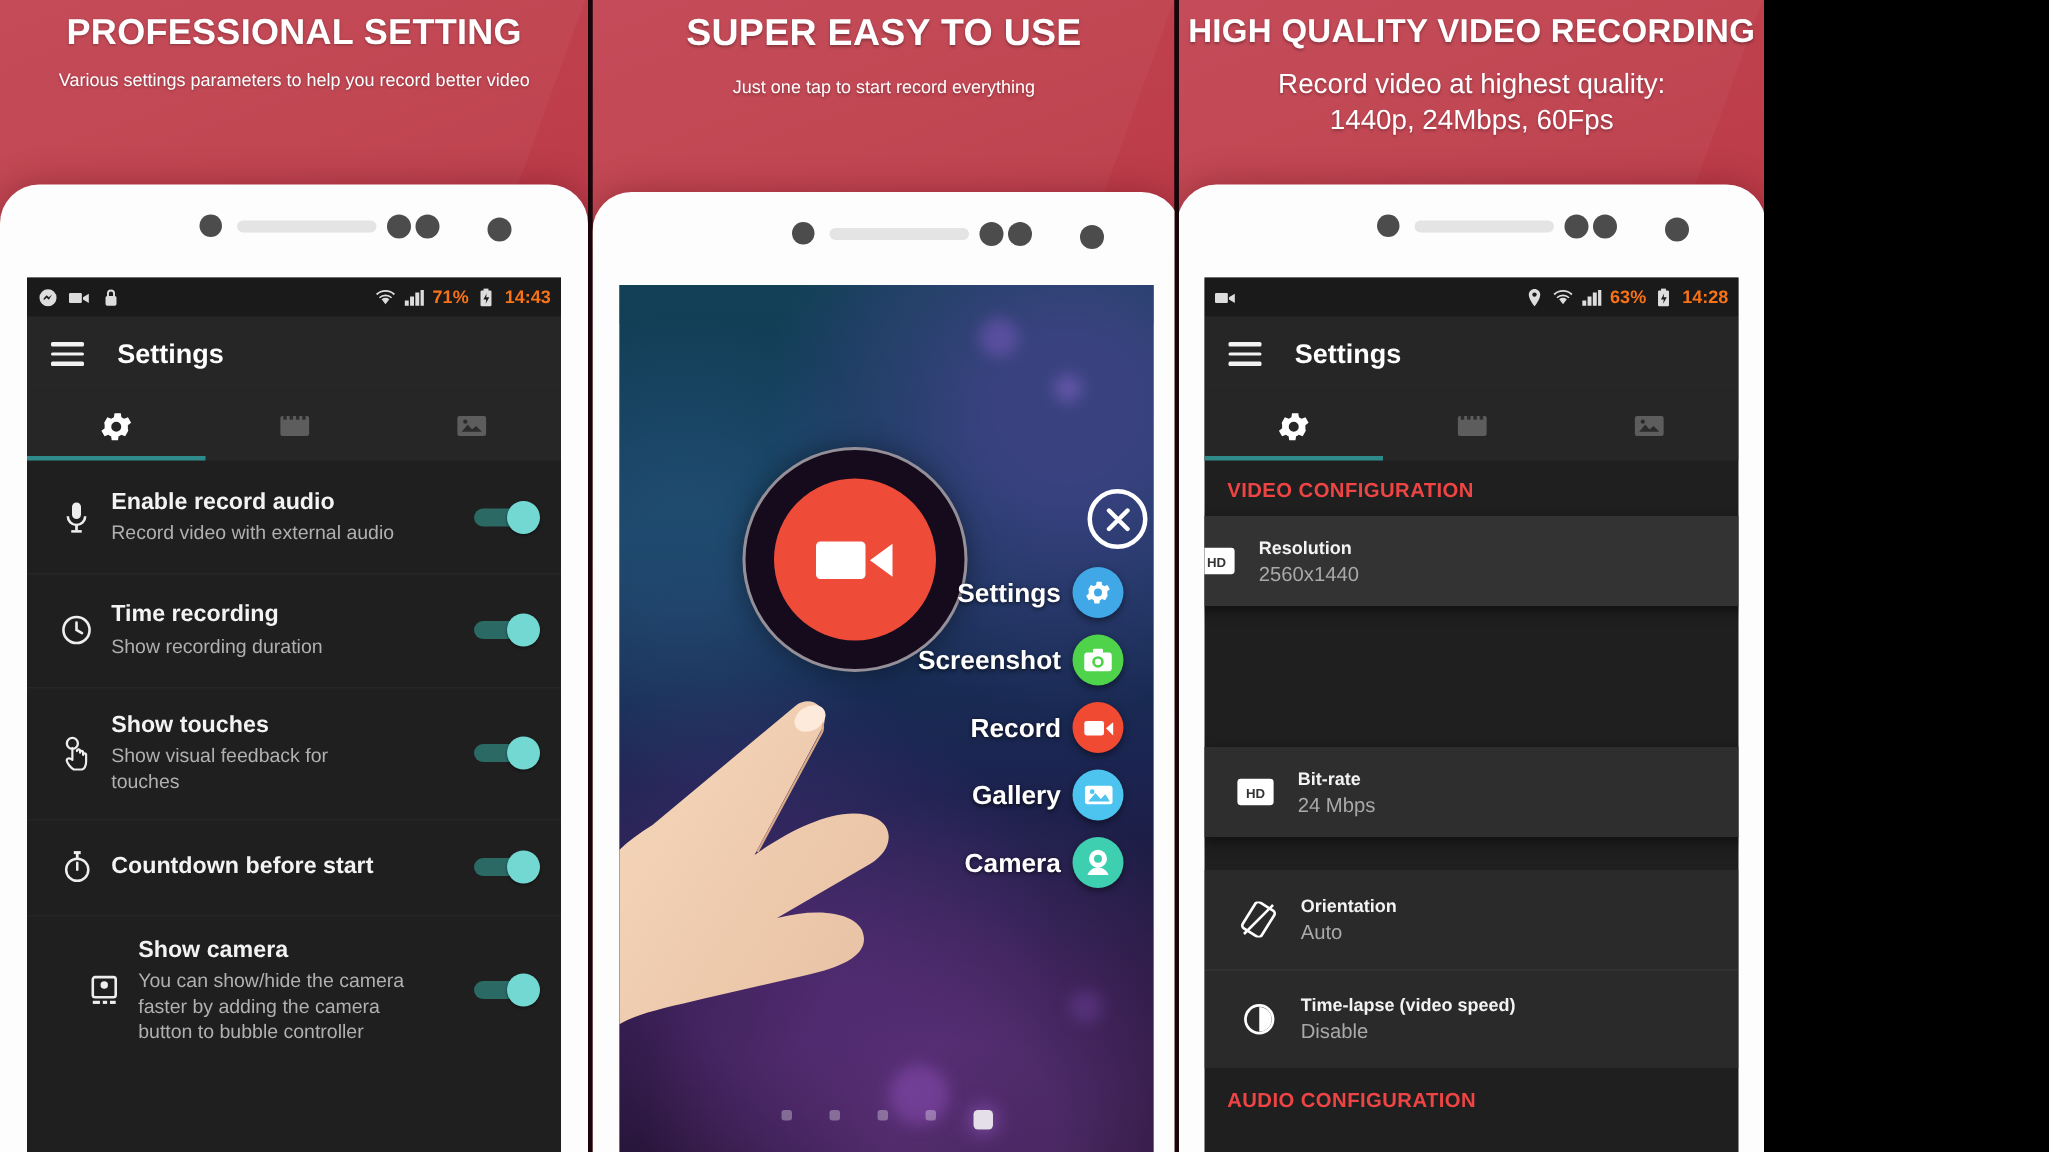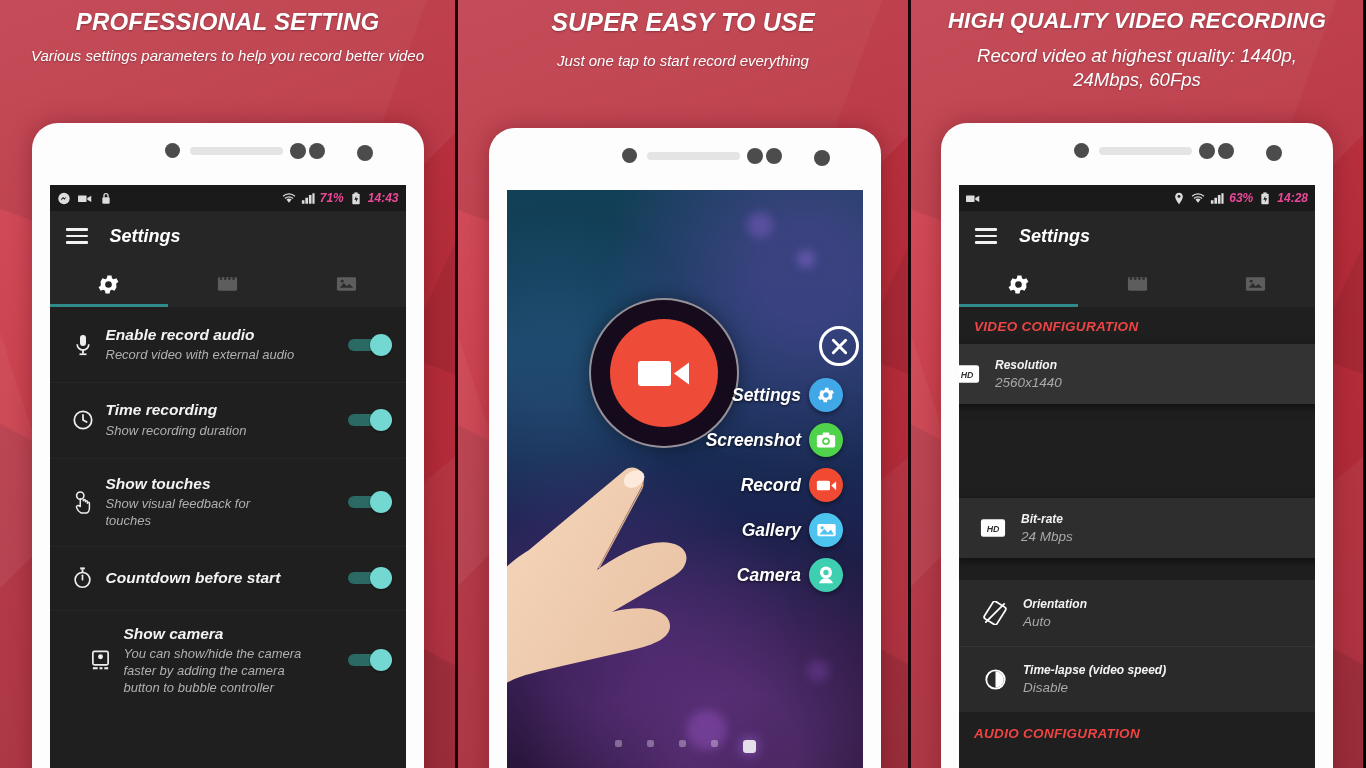--- a/index.html
+++ b/index.html
@@ -1,19 +1,19 @@
 <!DOCTYPE html>
 <html><head>
 <meta charset="utf-8">
 <style>
   * { margin:0; padding:0; box-sizing:border-box; }
   html,body { width:1366px; height:768px; overflow:hidden; background:#000; }
   body { font-family:"Liberation Sans", sans-serif; }
 
-  .stage { position:relative; width:1366px; height:768px; display:flex;font-style:italic; }
+  .stage { position:relative; width:1176px; height:768px; display:flex; }
 
   
   .panel { position:relative; height:768px; overflow:hidden; }
   .panel.p1 { width:455px; }
   .panel.p2 { width:456px; border-left:3px solid #18060a; border-right:3px solid #18060a; }
   .panel.p3 { width:452px; }
 
   .bg {
     position:absolute; inset:0;
     background:
@@ -33,21 +33,21 @@
 
   
   .head { position:relative; z-index:5; text-align:center; padding-top:8px; }
   .h-title {
     color:#fff; font-weight:bold; letter-spacing:.2px;
     text-shadow:0 1px 2px rgba(0,0,0,.3);
   }
   .p1 .h-title{ font-size:24px; }
   .p2 .h-title{ font-size:25px; }
   .p3 .h-title{ font-size:22px; }
-  .h-sub { color:#fff; font-size:15px; line-height:1.32; margin-top:10px; text-shadow:0 1px 2px rgba(0,0,0,.28); }
+  .h-sub { color:#fff; font-size:12px; line-height:1.32; margin-top:10px; text-shadow:0 1px 2px rgba(0,0,0,.28); }
   .p3 .h-sub{ font-size:18.5px; }
 
   
   .phone {
     position:absolute; left:50%; transform:translateX(-50%);
     background:#fdfdfd; border-radius:26px 26px 10px 10px;
     box-shadow:0 0 22px rgba(90,10,20,.38);
   }
   .p1 .phone { top:123px; width:392px; height:660px; }
   .p2 .phone { top:128px; width:392px; height:655px; }
@@ -59,21 +59,21 @@
   .speaker { position:absolute; height:8px; border-radius:5px; background:#e4e4e4; }
 
   .screen {
     position:absolute; left:18px; right:18px; top:62px; bottom:0;
     background:#1f1f1f; overflow:hidden;
   }
 
   
   .statusbar {
     height:26px; background:#1a1a1a; display:flex; align-items:center;
-    padding:0 7px; gap:6px; color:#ec4899; font-size:12.5px;
+    padding:0 7px; gap:6px; color:#f97316; font-size:12.5px;
   }
   .sb-left { display:flex; align-items:center; gap:7px; }
   .sb-right { margin-left:auto; display:flex; align-items:center; gap:5px; font-weight:bold; font-size:12px; }
   .sb-ico { display:inline-block; width:14px; height:13px; }
 
   
   .appbar { height:50px; background:#262626; display:flex; align-items:center; padding:0 16px; gap:22px; }
   .ham { width:22px; display:flex; flex-direction:column; gap:4px; }
   .ham i { display:block; height:2.5px; background:#f2f2f2; border-radius:1px; }
   .app-title { color:#fff; font-size:18px; font-weight:bold; }

